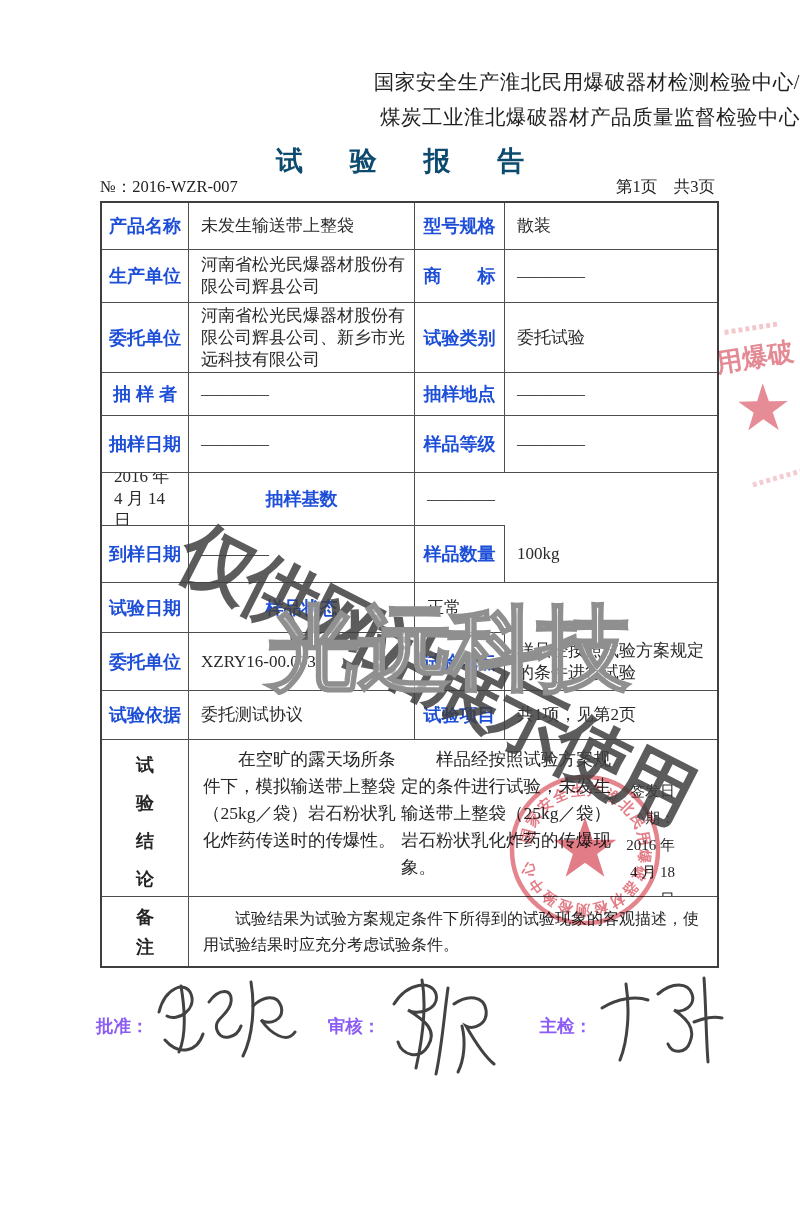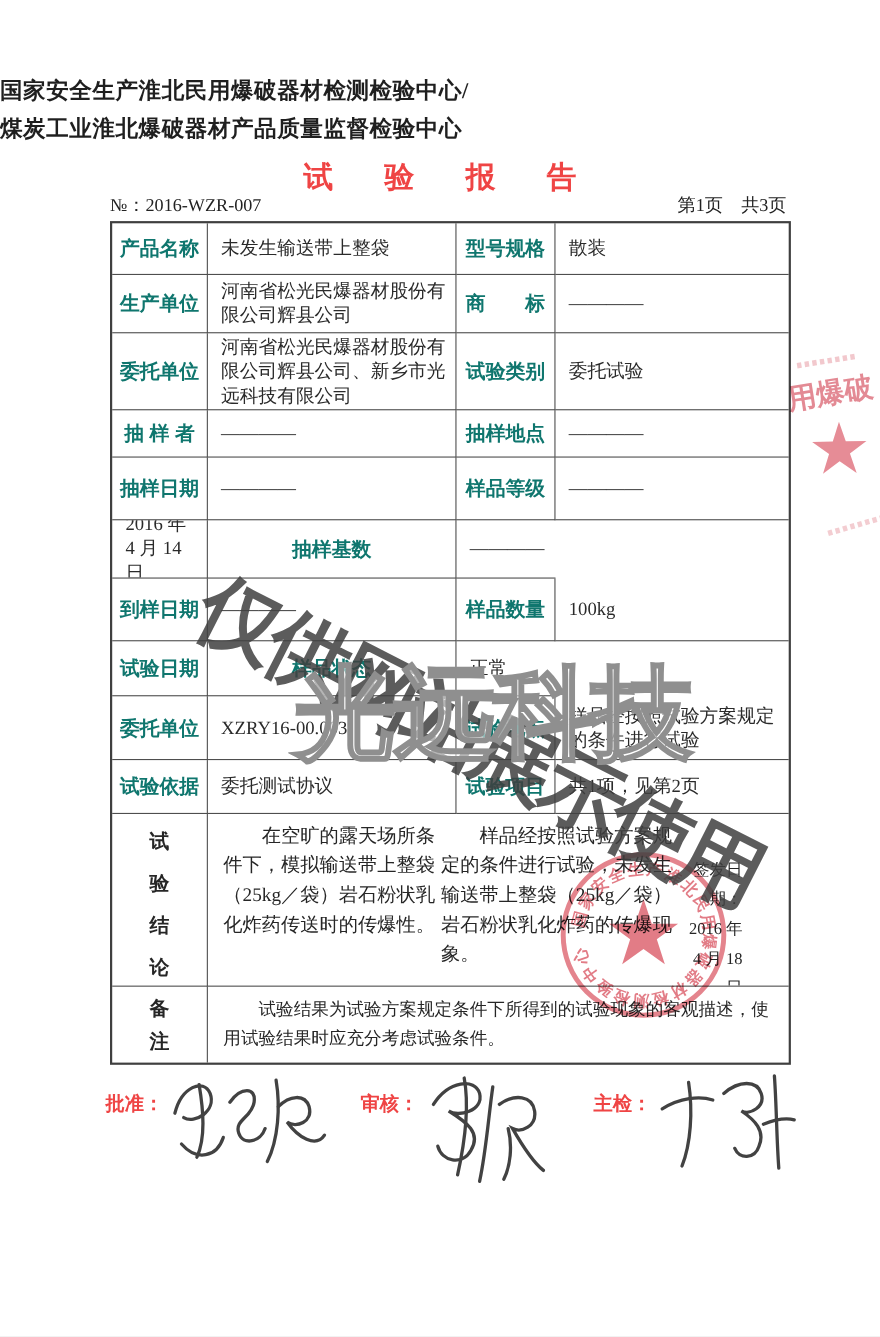--- a/index.html
+++ b/index.html
@@ -2,44 +2,44 @@
 <html lang="zh"><head>
 <meta charset="utf-8">
 <style>
   html,body{margin:0;padding:0;background:#e9e9e9;}
   .page{
     position:relative;width:800px;height:1215px;margin:0 auto;
     background:#ffffff;overflow:hidden;
     font-family:"Liberation Serif", serif;color:#262626;
   }
   
-  .org-line{position:absolute;left:0;width:100%;text-align:left;
-    font-size:20.5px;font-weight:700;letter-spacing:.5px;color:#1f1f1f;}
+  .org-line{position:absolute;left:0;width:100%;text-align:right;
+    font-size:20.5px;font-weight:400;letter-spacing:.5px;color:#1f1f1f;}
   .org-line.l1{top:68px;}
   .org-line.l2{top:103px;}
   .report-title{position:absolute;top:143px;left:0;width:100%;text-align:center;
     font-size:27px;font-weight:700;letter-spacing:20px;padding-left:20px;
-    box-sizing:border-box;color:#ef4444;}
+    box-sizing:border-box;color:#0c4a6e;}
   .no-row{position:absolute;top:176px;left:100px;width:615px;height:22px;
     display:flex;justify-content:space-between;align-items:flex-end;
     font-size:16.5px;color:#222;gap:24px;}
   
   .rtable{position:absolute;top:201px;left:100px;width:615px;
     border:2.2px solid #3f3f3f;box-sizing:content-box;background:transparent;}
   .trow{display:grid;grid-template-columns:87px 226px 90px 212px;}
   .trow:nth-of-type(1){height:47px}.trow:nth-of-type(2){height:53px}
   .trow:nth-of-type(3){height:70px}.trow:nth-of-type(4){height:43px}
   .trow:nth-of-type(5){height:57px}.trow:nth-of-type(6){height:53px}
   .trow:nth-of-type(7){height:57px}.trow:nth-of-type(8){height:50px}
   .trow:nth-of-type(9){height:58px}.trow:nth-of-type(10){height:49px}
   .cell{border-right:1.6px solid #4e4e4e;border-bottom:1.6px solid #4e4e4e;
     display:flex;align-items:center;box-sizing:border-box;overflow:hidden;}
   .trow .cell:last-child{border-right:none;}
   .lc{justify-content:center;font-family:"Liberation Sans",sans-serif;
-    font-weight:700;font-size:18px;color:#0f766e;white-space:pre;}
+    font-weight:700;font-size:18px;color:#1d4ed8;white-space:pre;}
   .vc{padding:3px 8px 3px 12px;font-size:17px;line-height:22px;color:#2a2a2a;}
   .bigrow{display:grid;grid-template-columns:87px 528px;}
   .bigrow .cell:last-child{border-right:none;}
   .concl{height:157px;}
   .remark{height:69px;}
   .remark .cell{border-bottom:none;}
   .vlabel{justify-content:center;font-family:"Liberation Sans",sans-serif;
     font-weight:700;font-size:18px;white-space:pre-line;text-align:center;
     line-height:38px;align-items:flex-start;padding-top:6px;}
   .vlabel2{line-height:30px;align-items:center;padding-top:0;}
@@ -58,21 +58,21 @@
   .wm-outline{position:absolute;left:262px;top:572px;z-index:7;pointer-events:none;}
   
   .stamp{position:absolute;mix-blend-mode:multiply;pointer-events:none;}
   .stamp-round{left:493px;top:758px;z-index:5;}
   .stamp-edge{left:703px;top:300px;z-index:5;}
   
   .footer{position:absolute;top:978px;left:96px;width:628px;height:110px;
     display:flex;justify-content:space-between;z-index:3;}
   .siggroup{display:flex;align-items:flex-start;}
   .siglabel{font-family:"Liberation Sans",sans-serif;font-weight:700;
-    font-size:17.5px;margin-top:13px;white-space:nowrap;color:#ef4444;}
+    font-size:17.5px;margin-top:36px;white-space:nowrap;color:#8b5cf6;}
   .sigsvg{margin:-6px 0 0 2px;}
 </style>
 </head>
 <body>
 
 <div class="page">
 
   <div class="org-line l1">国家安全生产淮北民用爆破器材检测检验中心/</div>
   <div class="org-line l2">煤炭工业淮北爆破器材产品质量监督检验中心</div>
   <div class="report-title">试 验 报 告</div>

